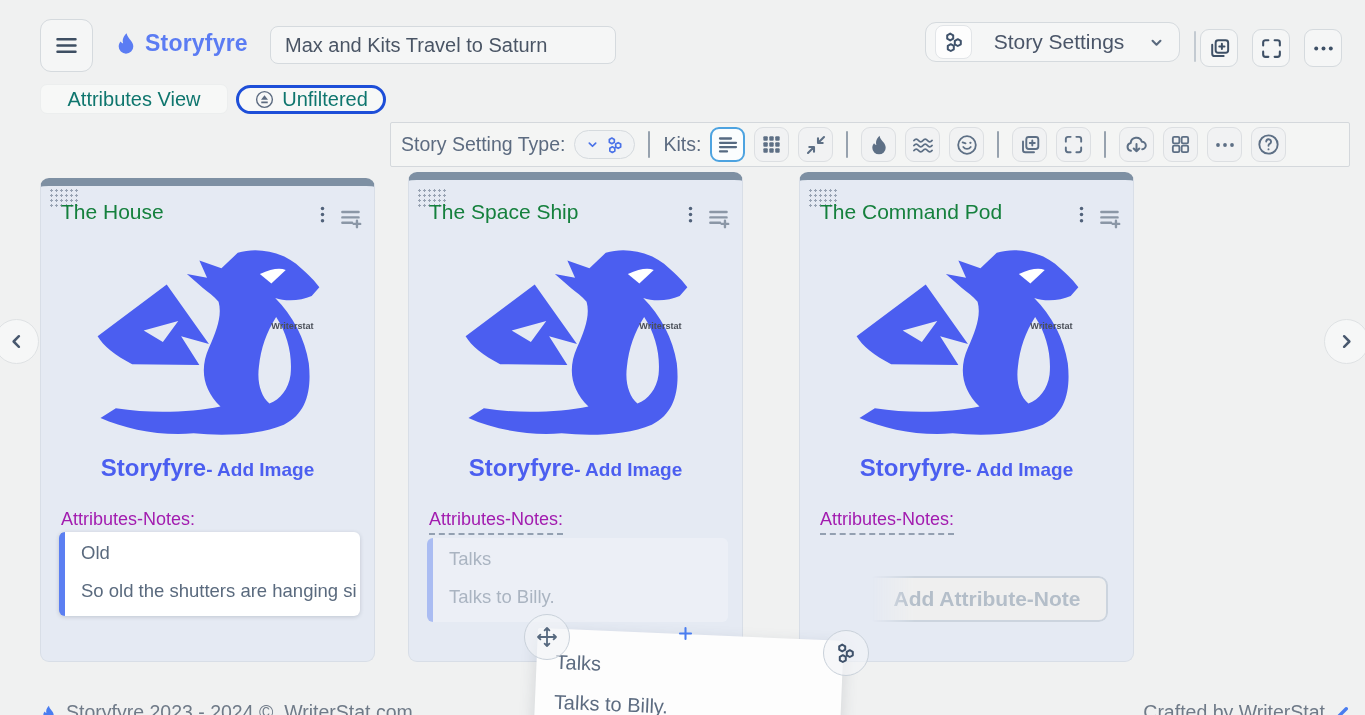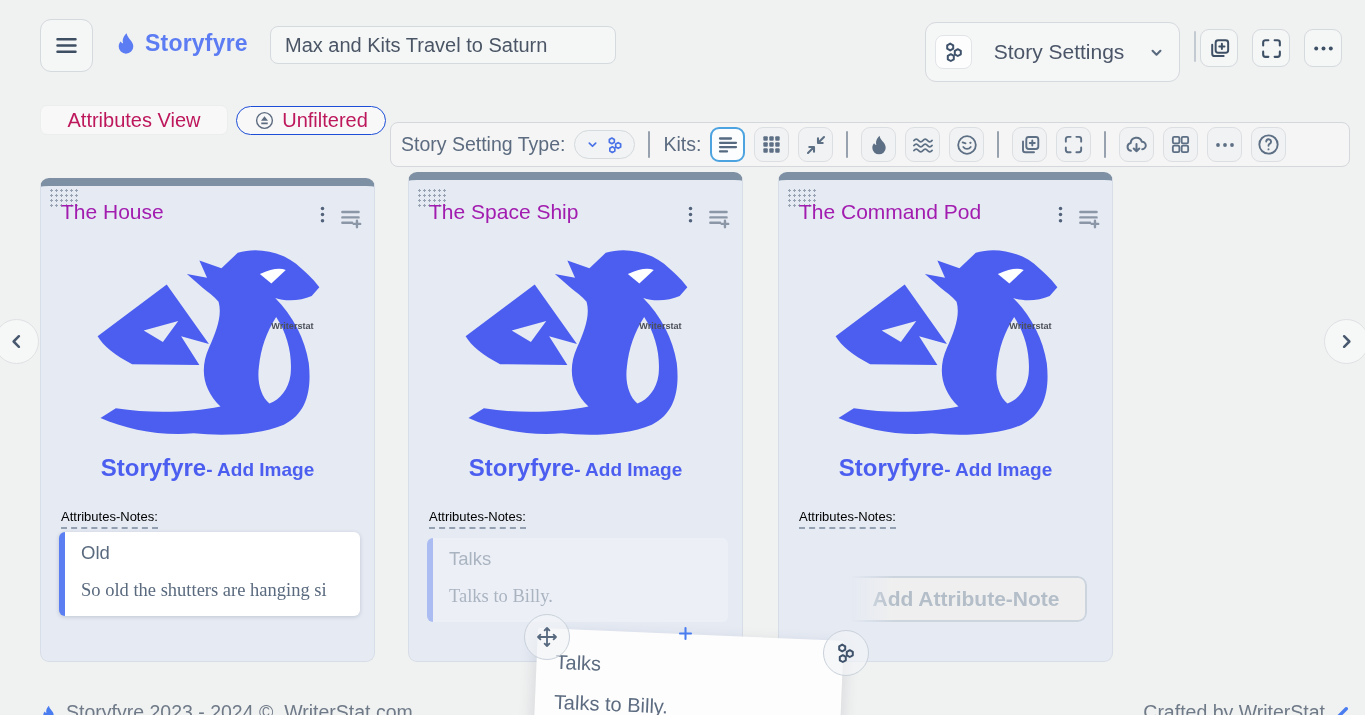--- a/index.html
+++ b/index.html
@@ -21,45 +21,45 @@
   .hamburger { left:40px; top:19px; width:53px; height:53px; border-radius:11px; color:#3e4f63; }
   .logo { left:114px; top:30px; display:flex; align-items:center; gap:7px; color:#5b7cf3; }
   .logo-text { font-size:23px; font-weight:700; letter-spacing:.2px; }
   .title-pill {
     left:270px; top:26px; width:346px; height:38px;
     border:1px solid #d5dade; border-radius:8px; background:#f5f6f6;
     display:flex; align-items:center; padding:0 14px;
     font-size:20px; color:#4a5565;
   }
   .settings-btn {
-    left:925px; top:22px; width:255px; height:60px; border-radius:11px;
+    left:925px; top:22px; width:255px; height:40px; border-radius:11px;
     display:flex; align-items:center; gap:19px; padding:0 12px 0 9px;
   }
   .settings-iconbox {
     width:37px; height:34px; background:#fdfdfd; border:1px solid #e2e5e8; border-radius:8px;
     display:flex; align-items:center; justify-content:center; color:#3f526b;
   }
   .settings-label { font-size:21px; color:#4a5568; flex:1; }
   .vsep { width:2px; border-radius:2px; background:#c3cad1; }
   .hdr-sep { left:1194px; top:31px; height:31px; }
   .sq-btn { width:38px; height:38px; top:29px; border-radius:9px; color:#3e5066; }
 
   
   .chip {
     display:flex; align-items:center; justify-content:center; gap:7px;
-    font-size:20px; color:#be185d; background:#f7f8f7; border-radius:7px;margin-top:21px;
+    font-size:20px; color:#0f766e; background:#f7f8f7; border-radius:7px;
   }
   .chip--plain { left:40px; top:84px; width:188px; height:30px; border:1px solid #eceeee; }
-  .chip--stadium { left:236px; top:85px; width:150px; height:29px; border:1px solid #1d4ed8; border-radius:15px; }
+  .chip--stadium { left:236px; top:85px; width:150px; height:29px; border:3px solid #1d4ed8; border-radius:15px; }
   .chip--box { left:394px; top:84px; width:151px; height:30px; border:1px solid #d5dade; }
 
   
   .toolbar {
     left:390px; top:122px; width:960px; height:45px;
-    border:1px solid #d4d8dc; border-radius:8px; background:#f4f5f4;
+    border:1px solid #d4d8dc; border-radius:2px; background:#f4f5f4;
     display:flex; align-items:center; padding:0 8px 0 10px; gap:9px;
   }
   .tb-label { font-size:19.5px; color:#5c6b80; white-space:nowrap; }
   .tb-pill {
     height:29px; padding:0 9px; border:1px solid #d5dade; border-radius:15px; background:#f1f3f4;
     display:flex; align-items:center; gap:4px; color:#4a72e8; cursor:pointer;
   }
   .tb-btn {
     width:35px; height:35px; border:1px solid #dcdfe2; border-radius:9px; background:#f1f2f3;
     display:flex; align-items:center; justify-content:center; color:#5d6f85; cursor:pointer;
@@ -74,39 +74,39 @@
     border-radius:9px;
   }
   .card--first { top:178px; height:484px; }
   .cin { position:absolute; left:0; top:0; width:100%; height:100%; }
   .card--first .cin { top:-6px; }
   .handle {
     left:8px; top:8px; width:29px; height:21px;
     background-image:radial-gradient(#97a2b2 1.15px, rgba(0,0,0,0) 1.3px);
     background-size:5px 5px; cursor:grab;
   }
-  .card-title { left:20px; top:20px; font-size:21px; color:#a21caf; font-weight:500; }
+  .card-title { left:20px; top:20px; font-size:21px; color:#15803d; font-weight:500; }
   .kebab { right:41px; top:24px; color:#51627a; cursor:pointer; }
   .listplus { right:10px; top:26px; color:#8b97a6; cursor:pointer; }
   .imgblock { left:50%; transform:translateX(-50%); top:68px; width:252px; text-align:center; }
   .brandline { margin-top:10px; color:#4b5ef0; white-space:nowrap; }
   .brandline .b1 { font-size:24px; font-weight:700; }
   .brandline .b2 { font-size:19px; font-weight:700;margin-top:48px; }
   .attr-label {
-    left:20px; top:329px; font-size:13px; color:#000000;
+    left:20px; top:329px; font-size:18px; color:#a21caf;
     border-bottom:2px dashed #93a0b1; padding-bottom:3px; cursor:pointer;
   }
   .note {
     left:18px; top:358px; width:301px; height:84px;
     background:#ffffff; border-radius:6px; border-left:6px solid #5b7ff2;
     box-shadow:0 1px 4px rgba(30,40,60,.18);
   }
   .note--real { top:352px; }
   .note-title { position:absolute; left:16px; top:10px; font-size:18.5px; color:#5a6a7e; }
-  .note-body  { position:absolute; left:16px; top:48px; font-size:18.5px; color:#5a6a7e; white-space:nowrap;font-family:Liberation Serif, serif; }
+  .note-body  { position:absolute; left:16px; top:48px; font-size:18.5px; color:#5a6a7e; white-space:nowrap; }
   .note--ghost { opacity:.42; box-shadow:none; background:#f6f8fb; }
   .ghost-add-btn {
     left:66px; top:385px; width:242px; height:46px;
     border:2px solid #ccd4de; border-radius:9px;
     display:flex; align-items:center; justify-content:center;
     font-size:21px; font-weight:700; color:#b4bec9; cursor:pointer;
     -webkit-mask-image:linear-gradient(90deg, rgba(0,0,0,0) 6px, #000 48px);
             mask-image:linear-gradient(90deg, rgba(0,0,0,0) 6px, #000 48px);
             margin-top:11px;
   }
@@ -543,21 +543,21 @@
       </div>
 
       <div class="abs attr-label">Attributes-Notes:</div>
       <div class="abs note note--ghost">
         <div class="note-title">Talks</div>
         <div class="note-body">Talks to Billy.</div>
       </div>
     </div>
   </div>
 
-  <div class="abs card" style="left:778px">
+  <div class="abs card" style="left:799px">
     <div class="cin">
       <div class="abs handle"></div>
       <div class="abs card-title">The Command Pod</div>
       <span class="abs ico kebab">
           <svg width="21" height="21">
             <use href="#i-dots-v"></use>
           </svg>
         </span>
       <span class="abs ico listplus">
           <svg width="26" height="26">

